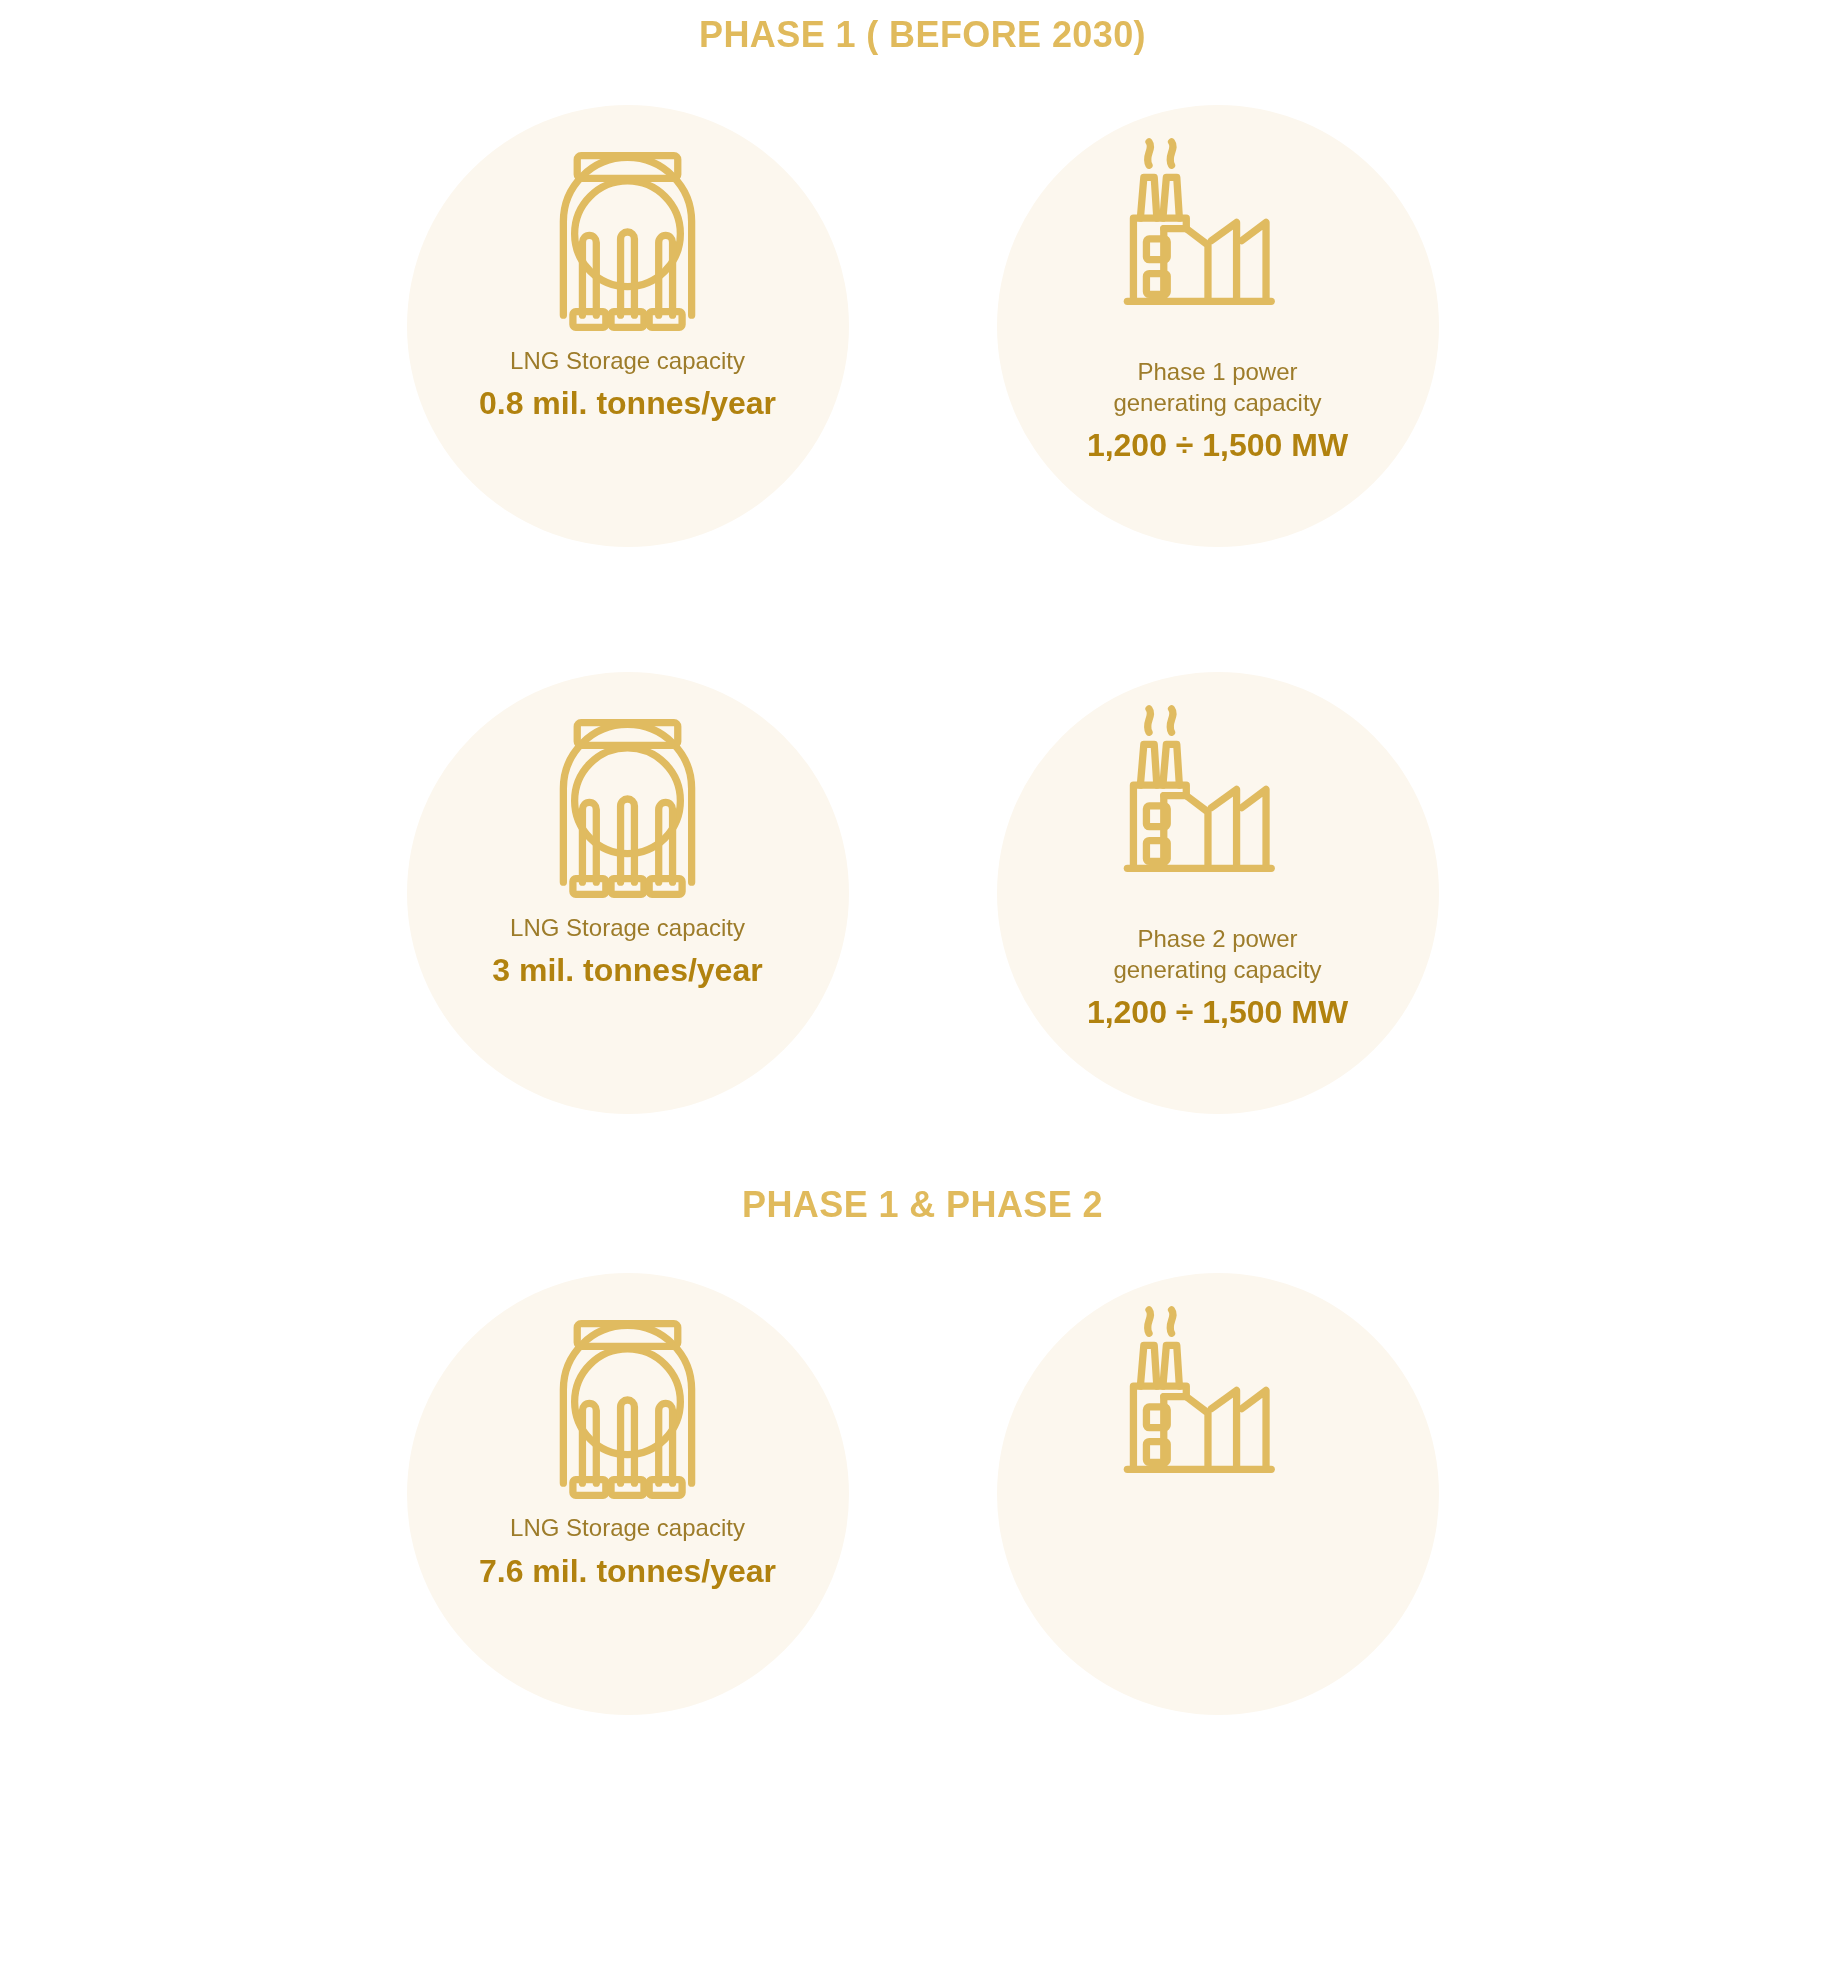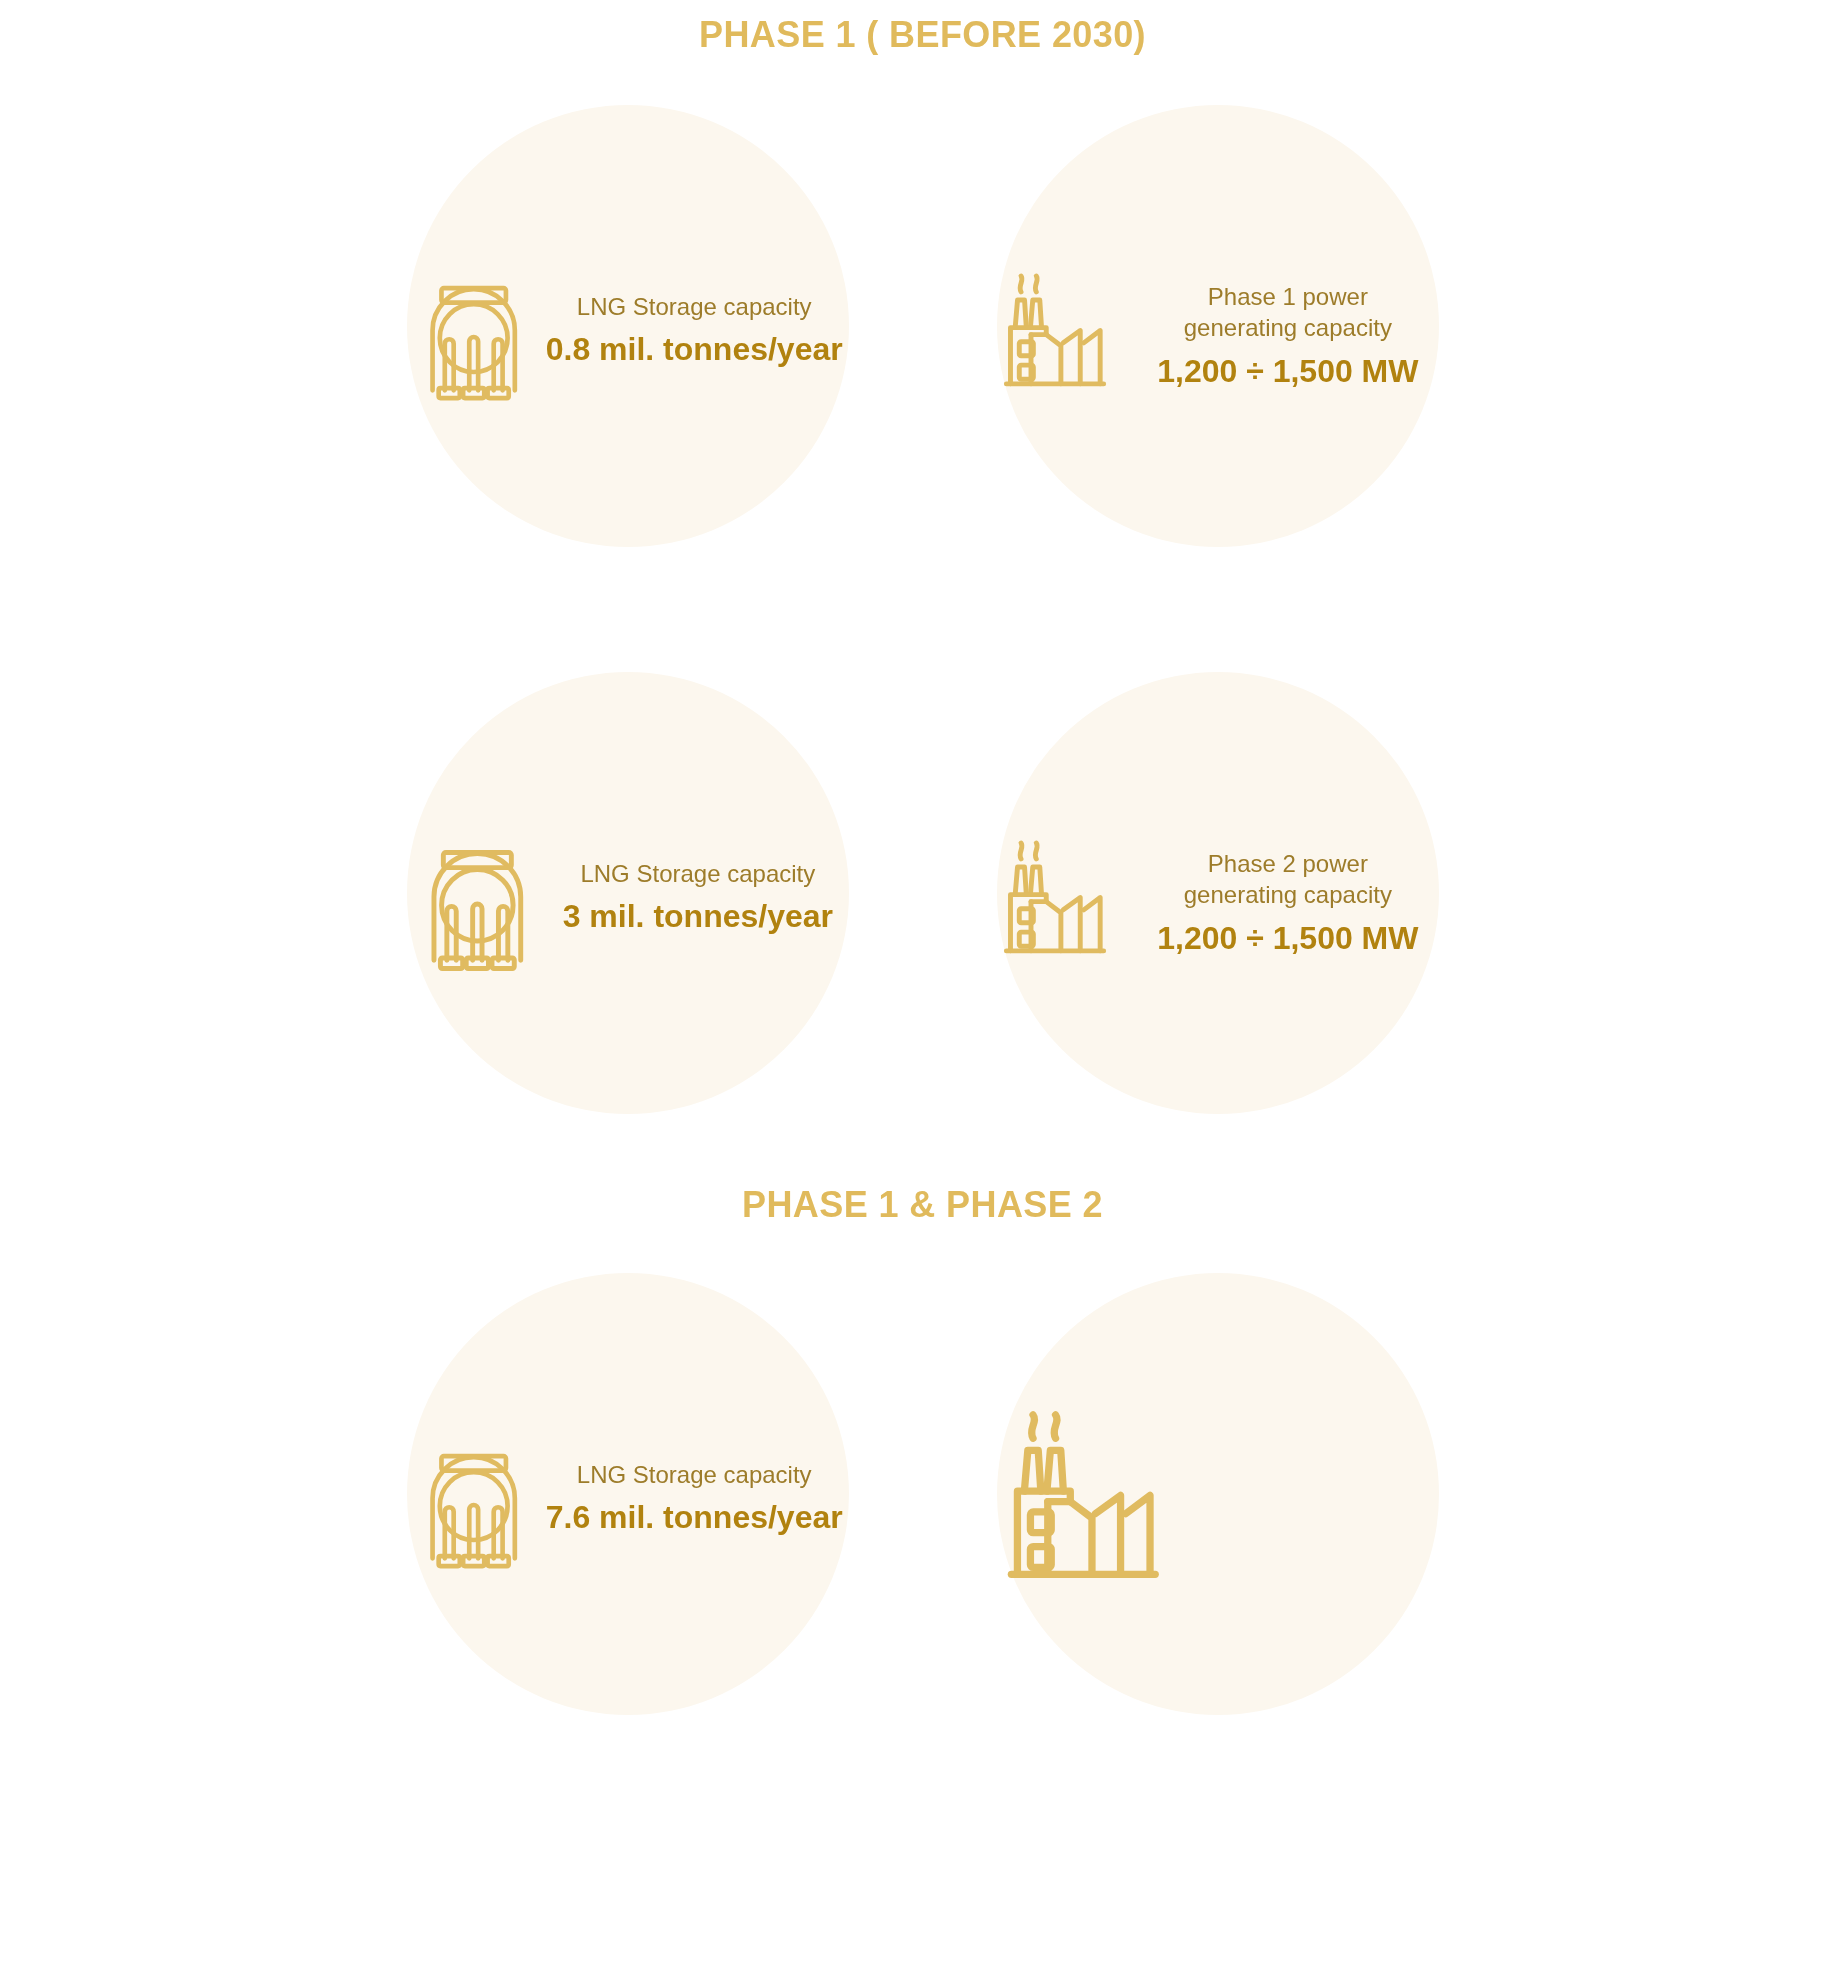--- a/index.html
+++ b/index.html
@@ -42,21 +42,21 @@
     justify-content: center;
     align-items: flex-start;
     gap: 148px;
   }
   .card {
     width: 442px;
     height: 442px;
     border-radius: 50%;
     background: #fcf7ee;
     display: flex;
-    flex-direction: row;
+    flex-direction: column;
     align-items: center;
     box-sizing: border-box;
     position: relative;
   }
 
   
   .card-icon {
     display: block;
     margin-top: 25px;
   }

